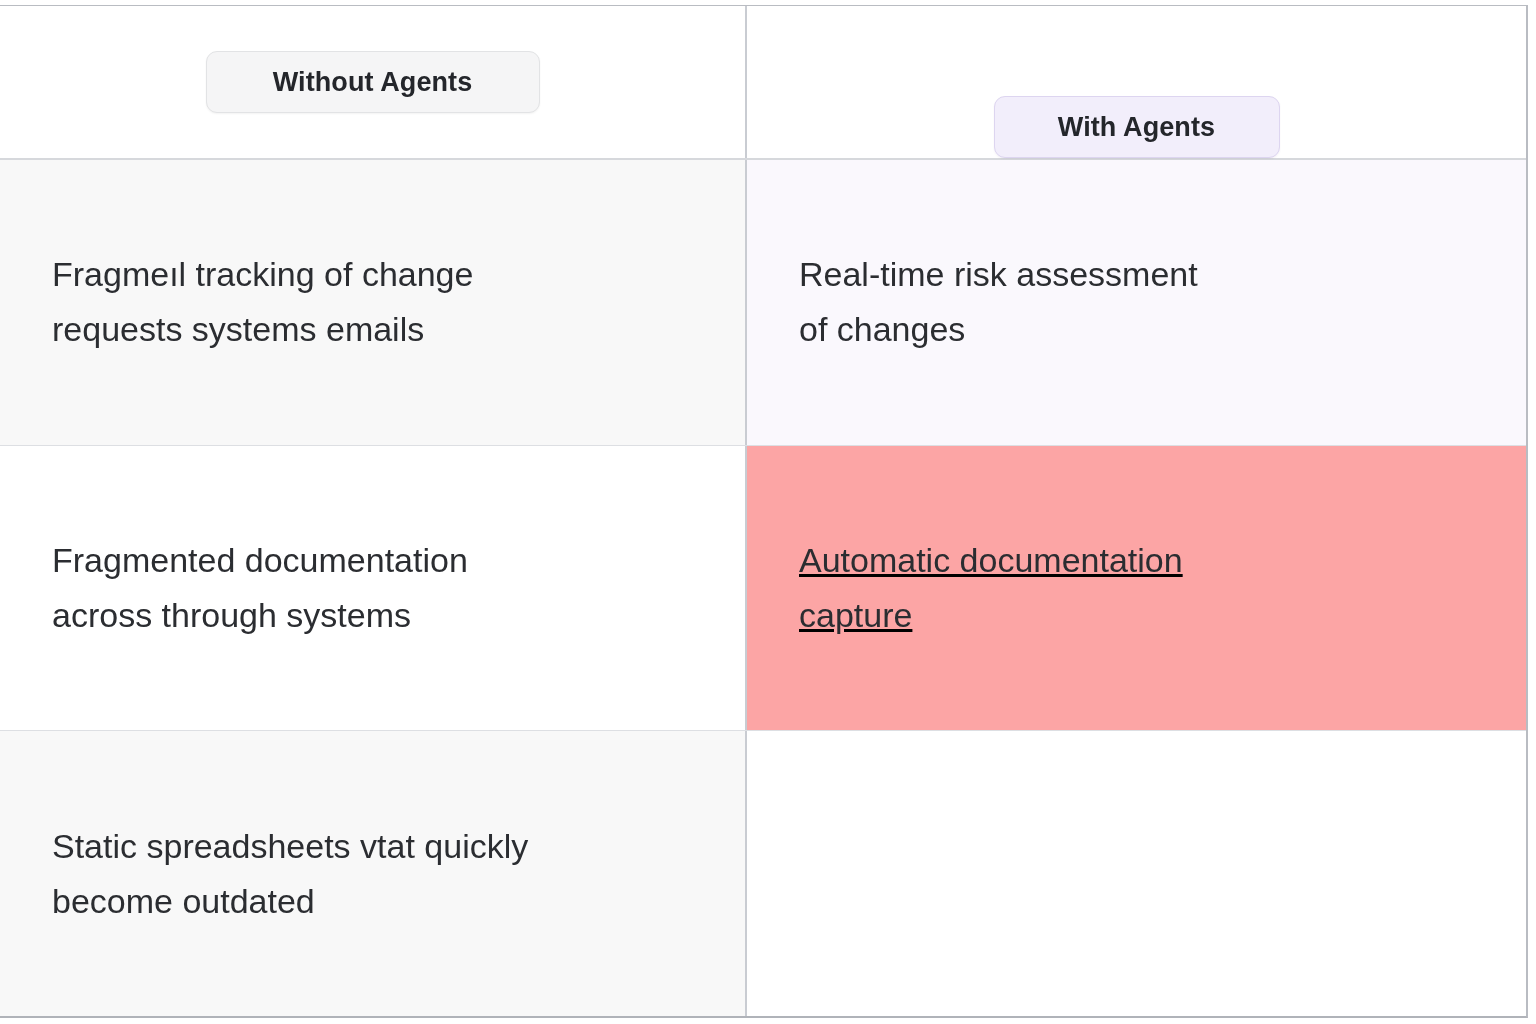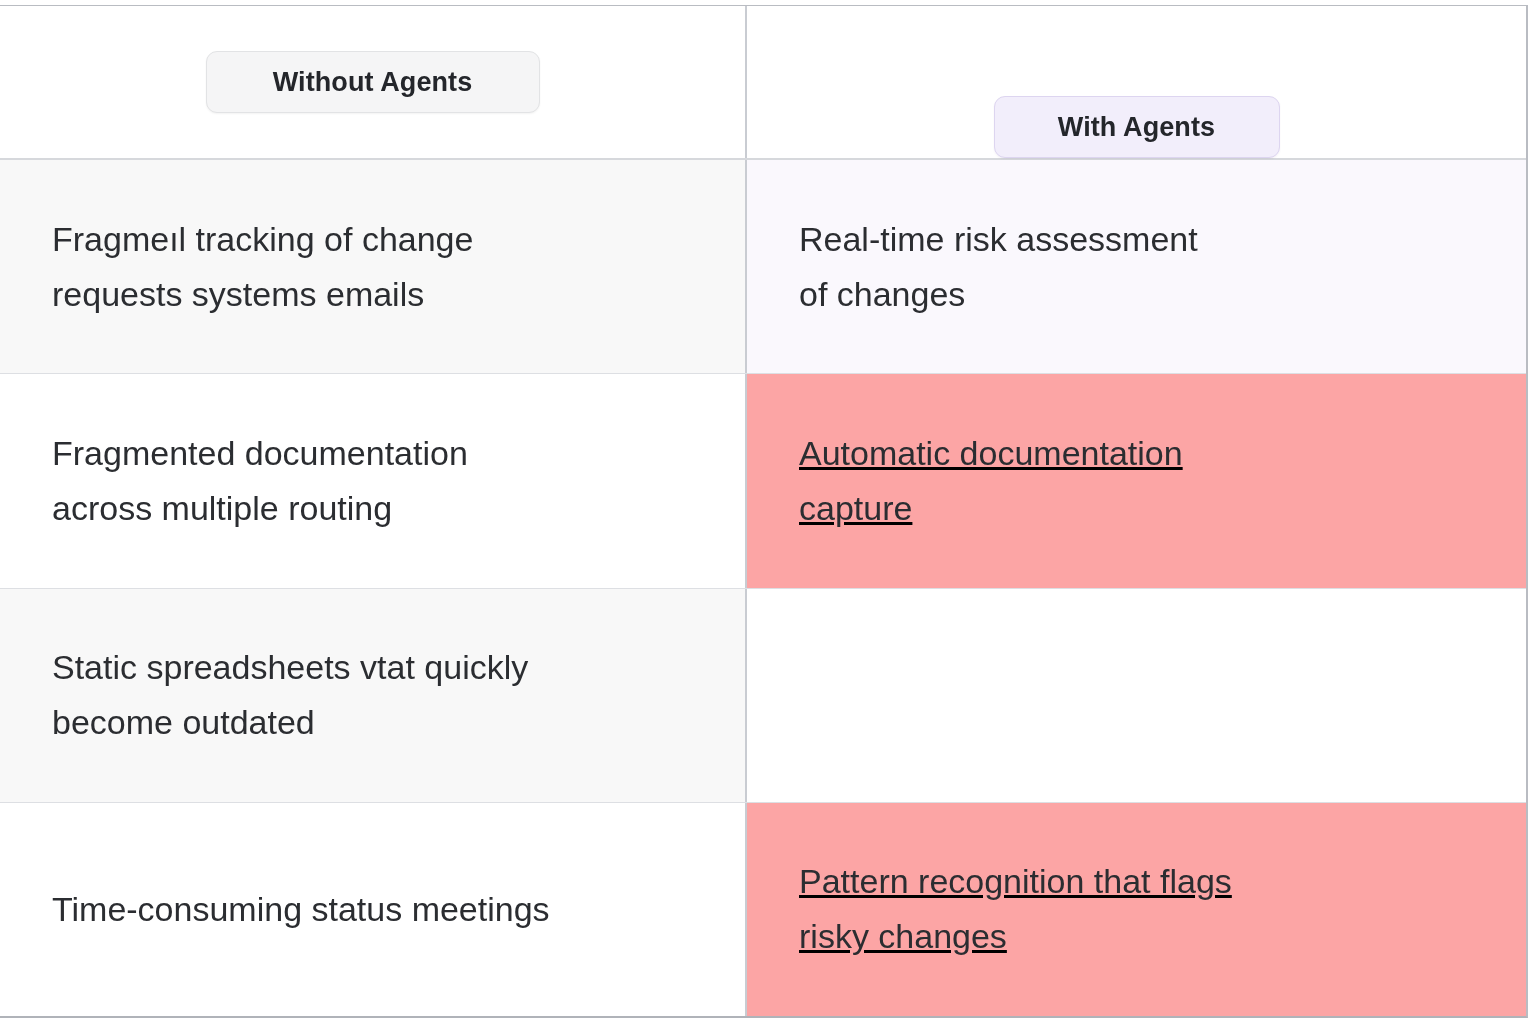--- a/index.html
+++ b/index.html
@@ -143,39 +143,30 @@
       </div>
       <div class="td col-right">
         <span class="cell-text">Real-time risk assessment
 of changes</span>
       </div>
     </div>
 
     <div class="tr even">
       <div class="td col-left">
         <span class="cell-text">Fragmented documentation
-across multiple routing</span>
+across through systems</span>
       </div>
       <div class="td col-right">
         <span class="cell-text">Automatic documentation
 capture</span>
       </div>
     </div>
 
     <div class="tr odd">
       <div class="td col-left">
         <span class="cell-text">Static spreadsheets vtat quickly
 become outdated</span>
       </div>
     </div>
 
-    <div class="tr even">
-      <div class="td col-left">
-        <span class="cell-text">Time-consuming status meetings</span>
-      </div>
-      <div class="td col-right">
-        <span class="cell-text">Pattern recognition that flags
-risky changes</span>
-      </div>
-    </div>
 
   </div>
 </div>
 
 </body></html>

